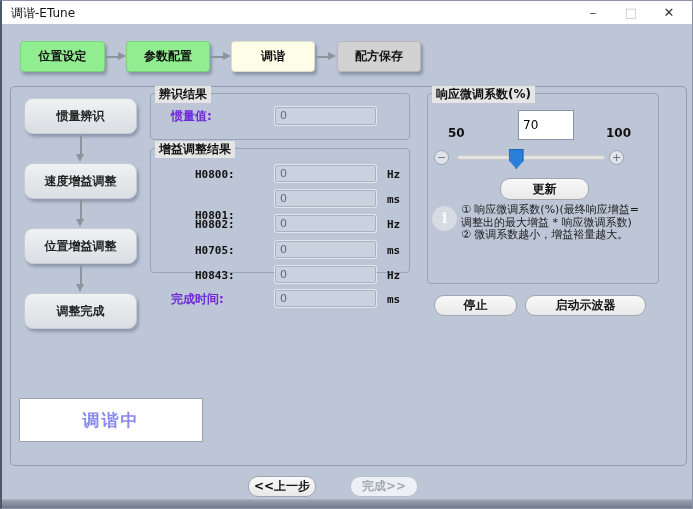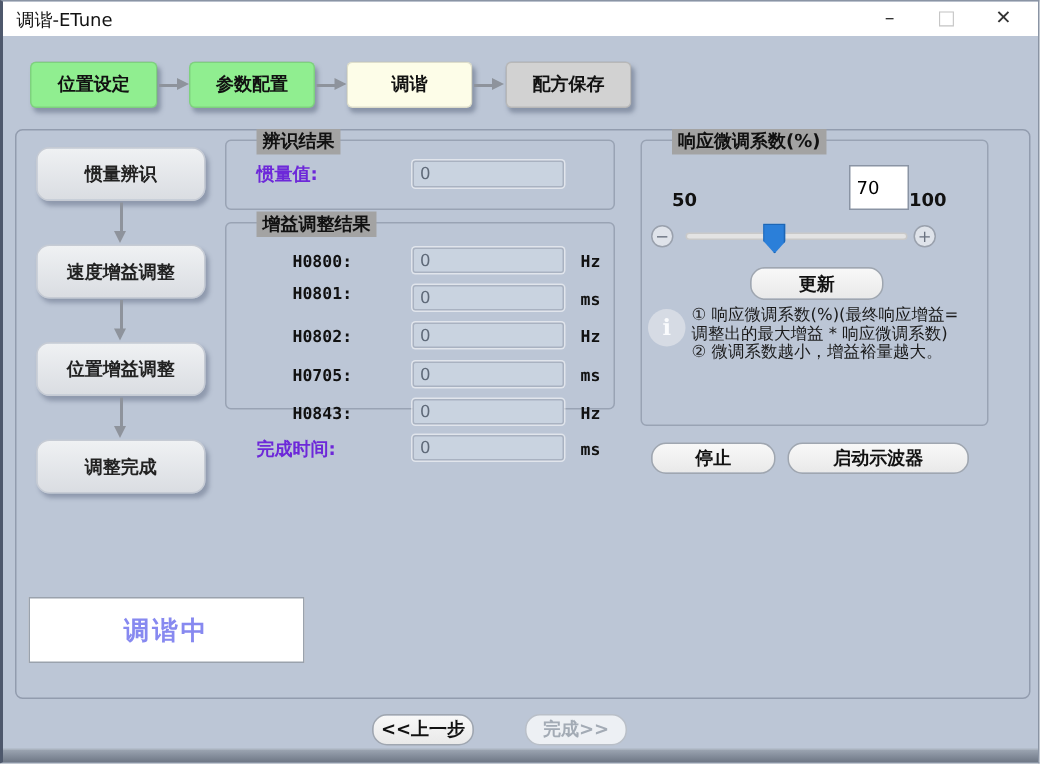--- a/index.html
+++ b/index.html
@@ -38,37 +38,37 @@
     display:flex;align-items:center;justify-content:center;
     font-size:12px;font-weight:bold;color:#222;box-sizing:border-box;}
   .navbtn.n0{top:97px;} .navbtn.n1{top:162px;} .navbtn.n2{top:227px;} .navbtn.n3{top:292px;}
   .varrow{position:absolute;left:74px;width:9px;height:27px;}
   .varrow .vl{position:absolute;left:3.5px;top:0;bottom:6px;width:2px;background:#8e939c;}
   .varrow .vh{position:absolute;bottom:0;left:0;width:0;height:0;
     border-top:8px solid #8e939c;border-left:4.5px solid transparent;border-right:4.5px solid transparent;}
   .varrow.v0{top:134px;} .varrow.v1{top:199px;} .varrow.v2{top:264px;}
   
   .group{position:absolute;border:1px solid #99a3b4;border-radius:4px;box-sizing:border-box;}
-  .gtitle{position:absolute;top:-8px;left:20px;background:#a3a3a3;padding:0 4px;
+  .gtitle{position:absolute;top:-8px;left:4px;background:#e5e5e5;padding:0 4px;
     font-size:12px;font-weight:bold;color:#111;white-space:nowrap;}
   .g-identify{left:148px;top:92px;width:260px;height:47px;}
   .g-gain{left:148px;top:147px;width:260px;height:125px;}
   .g-tune{left:425px;top:92px;width:232px;height:191px;}
   .flabel{position:absolute;font-size:12px;font-weight:bold;color:#6d28d9;white-space:nowrap;}
   .fcode{position:absolute;font-family:"DejaVu Sans Mono","Liberation Mono",monospace;
     font-size:11px;font-weight:bold;color:#111;white-space:nowrap;margin-left:24px;}
   .field{position:absolute;width:101px;height:17px;background:#c9d3e0;
     border:1px solid #a9b2c1;border-radius:2px;box-shadow:0 0 0 1px rgba(255,255,255,.55);
     font-size:11px;color:#5f6a79;padding:1px 4px;box-sizing:border-box;line-height:13px;}
   .unit{position:absolute;font-family:"DejaVu Sans Mono","Liberation Mono",monospace;
     font-size:11px;font-weight:bold;color:#111;}
   
-  .valbox{position:absolute;left:90px;top:16px;width:40px;height:20px;background:#fff;
+  .valbox{position:absolute;left:90px;top:16px;width:56px;height:20px;background:#fff;
     border:1px solid #8a94a4;font-size:12px;color:#000;padding:14px 4px;box-sizing:border-box;
-    font-family:"DejaVu Sans","Liberation Sans",sans-serif;margin-left:48px;}
+    font-family:"DejaVu Sans","Liberation Sans",sans-serif;}
   .rlabel{position:absolute;font-size:12px;font-weight:bold;color:#111;}
   .rmin{left:20px;top:32px;} .rmax{left:178px;top:32px;}
   .circbtn{position:absolute;width:15px;height:15px;border-radius:50%;
     background:#dfe3ea;border:1px solid #9aa1ad;color:#6b7280;
     font-size:11px;line-height:13px;text-align:center;box-sizing:border-box;}
   .circ-minus{left:6px;top:56px;} .circ-plus{left:181px;top:56px;}
   .track{position:absolute;left:29px;top:61px;width:148px;height:5px;
     background:#e3e3e3;border-radius:3px;border:1px solid #c9c9c9;box-sizing:border-box;}
   .thumb{position:absolute;top:-7px;width:13px;height:18px;background:#2b7fd9;
     border:1px solid #1d66b5;transform:translateX(-50%);
@@ -152,21 +152,21 @@
     <div class="field" style="left:124px;top:13px;height:18px;">0</div>
   </div>
 
   <div class="group g-gain">
     <span class="gtitle">增益调整结果</span>
 
     <span class="fcode" style="left:20px;top:19px;">H0800:</span>
     <div class="field" style="left:124px;top:16px;">0</div>
     <span class="unit" style="left:236px;top:19px;">Hz</span>
 
-    <span class="fcode" style="left:20px;top:40px;">H0801:</span>
+    <span class="fcode" style="left:20px;top:60px;">H0801:</span>
     <div class="field" style="left:124px;top:41px;">0</div>
     <span class="unit" style="left:236px;top:44px;">ms</span>
 
     <span class="fcode" style="left:20px;top:69px;">H0802:</span>
     <div class="field" style="left:124px;top:66px;">0</div>
     <span class="unit" style="left:236px;top:69px;">Hz</span>
 
     <span class="fcode" style="left:20px;top:95px;">H0705:</span>
     <div class="field" style="left:124px;top:92px;">0</div>
     <span class="unit" style="left:236px;top:95px;">ms</span>

